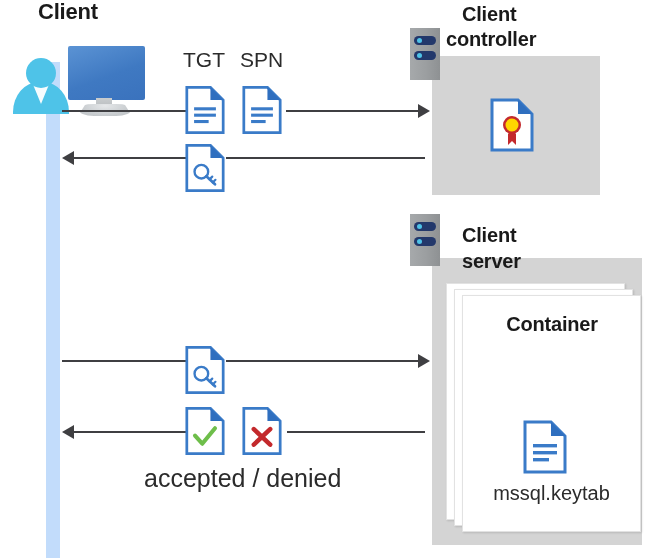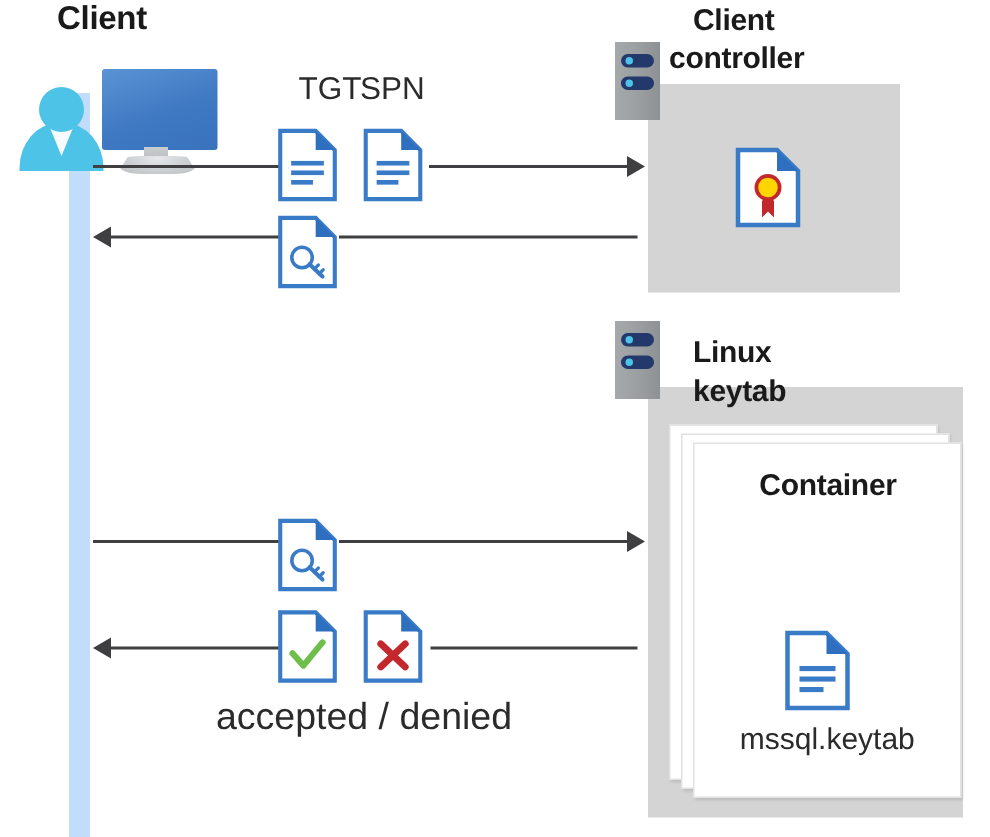--- a/index.html
+++ b/index.html
@@ -158,21 +158,21 @@
     <div class="rack" style="position:relative;">
       <div class="rack-bar b1">
           <div class="rack-dot"></div>
         </div>
       <div class="rack-bar b2">
           <div class="rack-dot"></div>
         </div>
     </div>
   </div>
 
-  <div class="abs title-bold" style="left:462px;top:222px;font-size:20px;line-height:26px;">Linux keytab</div>
+  <div class="abs title-bold" style="left:462px;top:222px;font-size:20px;line-height:26px;">Client server</div>
 
   <div class="abs card" style="left:446px;top:283px;width:177px;height:235px;"></div>
   <div class="abs card" style="left:454px;top:289px;width:177px;height:235px;"></div>
   <div class="abs card" style="left:462px;top:295px;width:177px;height:235px;">
 
     <div class="abs title-bold" style="left:29px;top:16px;width:120px;text-align:center;font-size:20px;line-height:24px;">Container</div>
 
 
     <div class="abs" style="left:60px;top:124px;">
       <svg width="44" height="54" viewBox="0 0 44 54">
@@ -184,21 +184,21 @@
       </svg>
     </div>
 
     <div class="abs lbl" style="left:0px;top:185px;width:177px;text-align:center;font-size:20px;line-height:24px;">mssql.keytab</div>
   </div>
 
   <div class="abs line" style="left:62px;top:110px;width:124px;"></div>
   <div class="abs line" style="left:286px;top:110px;width:136px;"></div>
   <div class="abs arrowhead arrow-right" style="left:418px;top:104px;"></div>
 
-  <div class="abs lbl" style="left:183px;top:48px;font-size:21px;line-height:24px;margin-left:16px;">TGT</div>
+  <div class="abs lbl" style="left:183px;top:48px;font-size:21px;line-height:24px;">TGT</div>
   <div class="abs lbl" style="left:240px;top:48px;font-size:21px;line-height:24px;">SPN</div>
 
   <div class="doc" style="left:185px;top:85px;">
     <svg width="40" height="50" viewBox="0 0 44 54">
       <path d="M2 2 H28 L42 16 V52 H2 Z" fill="#ffffff" stroke="#3a7bc8" stroke-width="3"></path>
       <path d="M28 2 L42 16 H28 Z" fill="#2f6fbf"></path>
       <rect x="10" y="24" width="24" height="3.4" fill="#3a7bc8"></rect>
       <rect x="10" y="31" width="24" height="3.4" fill="#3a7bc8"></rect>
       <rect x="10" y="38" width="16" height="3.4" fill="#3a7bc8"></rect>
     </svg>

